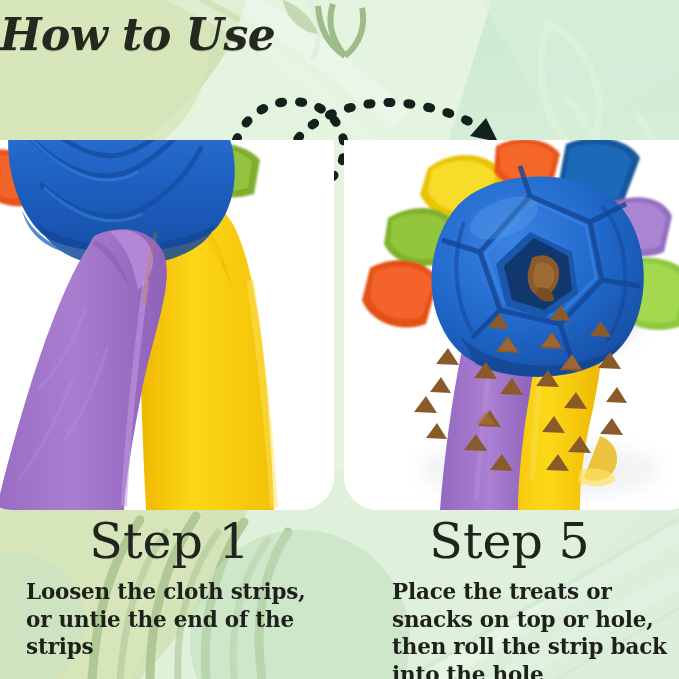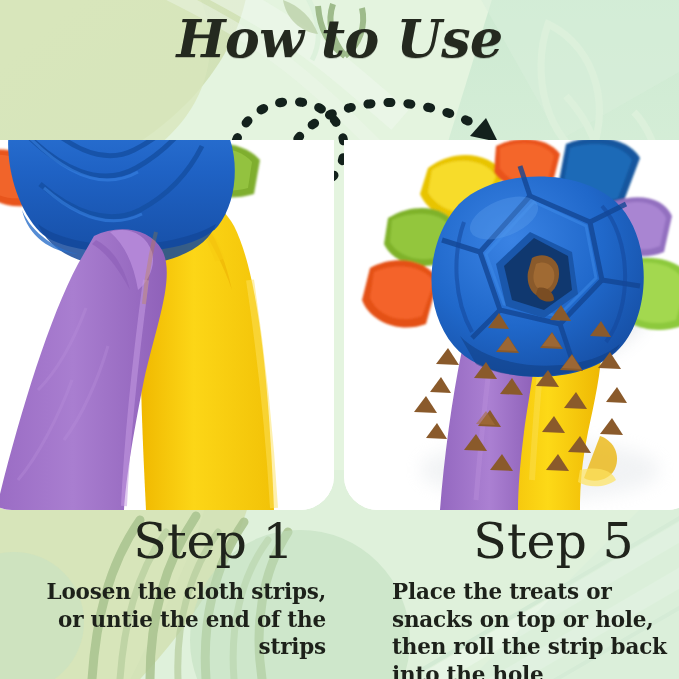--- a/index.html
+++ b/index.html
@@ -11,24 +11,23 @@
   }
   #stage{position:absolute;inset:0;width:679px;height:679px;overflow:hidden;}
 
   
   .bg-base{position:absolute;inset:0;background:#e4f4df;}
   .bg-svg{position:absolute;inset:0;width:679px;height:679px;}
 
   
   .title{
     position:absolute;left:0;right:0;top:12px;
-    text-align:center;
     font-family:"DejaVu Serif","Liberation Serif",serif;
     font-style:italic;font-weight:700;
-    font-size:52px;letter-spacing:-0.5px;
+    font-size:44px;letter-spacing:-0.5px;
     color:#24291f;
     line-height:1.05;
     text-shadow:0 1px 0 rgba(0,0,0,.18);
   }
 
   
   .arrow{position:absolute;left:0;top:0;width:679px;height:679px;pointer-events:none;}
 
   
   .panel{
@@ -36,32 +35,32 @@
     background:#ffffff;overflow:hidden;
   }
   .panel-left{left:-22px;width:356px;border-radius:0 0 34px 34px;}
   .panel-right{left:344px;width:357px;border-radius:0 0 34px 34px;}
   .photo{position:absolute;inset:0;}
 
   
   .step-head{
     position:absolute;top:516px;width:339px;text-align:center;
     font-family:"DejaVu Serif","Liberation Serif",serif;
-    font-weight:400;font-size:49px;color:#20241c;line-height:1.05;margin-left:44px;
+    font-weight:400;font-size:49px;color:#20241c;line-height:1.05;
   }
   .step-head.left{left:0;}
   .step-head.right{left:340px;}
 
   .step-body{
     position:absolute;top:578px;
     font-family:"DejaVu Serif","Liberation Serif",serif;
     font-weight:700;font-size:21.5px;color:#1d211a;
     line-height:1.28;letter-spacing:-0.2px;
   }
-  .step-body.left{left:26px;width:300px;text-align:right;}
+  .step-body.left{left:26px;width:300px;text-align:left;}
   .step-body.right{left:392px;width:282px;text-align:left;}
 </style>
 </head>
 <body>
 
 <div id="stage">
 
   <div class="bg-base"></div>
   <svg class="bg-svg" viewBox="0 0 679 679">
     <defs>

